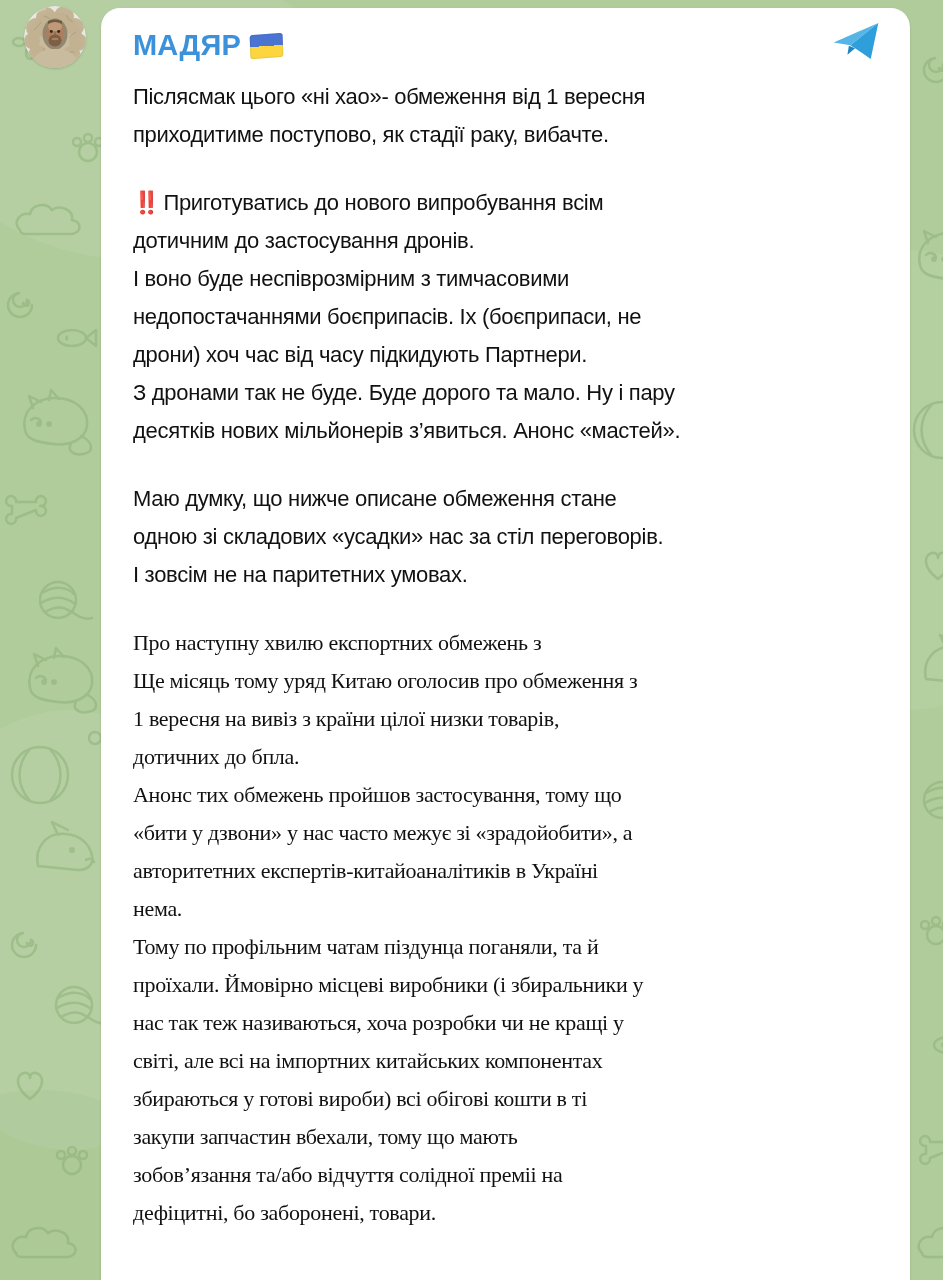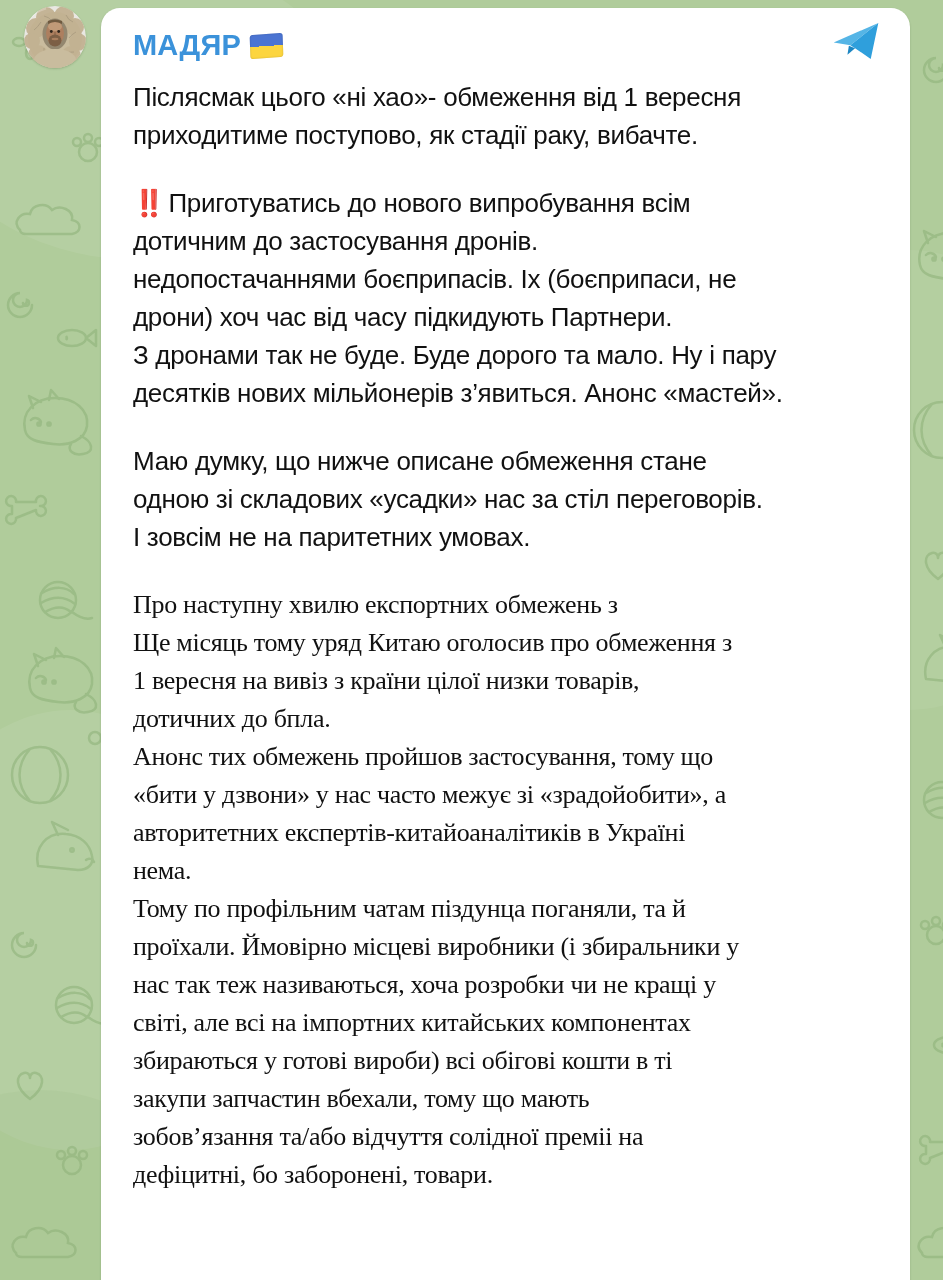--- a/index.html
+++ b/index.html
@@ -36,21 +36,21 @@
     background:linear-gradient(#4b74d2 0 50%, #fcd53f 50% 100%);
     box-shadow:inset 0 0 2px rgba(0,0,0,.2);
     margin-top:2px;
   }
   .plane{
     position:absolute;top:14px;right:30px;width:48px;height:38px;cursor:pointer;
   }
 
   .msg{
     margin-top:16px;
-    font-size:26px;line-height:38px;color:#111111;letter-spacing:-.3px;
+    font-size:22px;line-height:38px;color:#111111;letter-spacing:-.3px;
   }
   .para{margin:0 0 30px 0;}
   .para:last-child{margin-bottom:16px;font-family:Liberation Serif, serif;}
   .line{white-space:nowrap;}
   .bangbang{color:#e0352b;font-weight:700;margin-right:3px;letter-spacing:0;}
 </style>
 </head>
 <body>
 
 <div class="screen">
@@ -193,20 +193,21 @@
     </svg>
 
     <div class="msg">
         <div class="para">
           <div class="line">Післясмак цього «ні хао»- обмеження від 1 вересня</div>
           <div class="line">приходитиме поступово, як стадії раку, вибачте.</div>
         </div>
         <div class="para">
           <div class="line"><span class="bangbang">‼️</span>Приготуватись до нового випробування всім</div>
           <div class="line">дотичним до застосування дронів.</div>
+          <div class="line">І воно буде неспіврозмірним з тимчасовими</div>
           <div class="line">недопостачаннями боєприпасів. Іх (боєприпаси, не</div>
           <div class="line">дрони) хоч час від часу підкидують Партнери.</div>
           <div class="line">З дронами так не буде. Буде дорого та мало. Ну і пару</div>
           <div class="line">десятків нових мільйонерів з’явиться. Анонс «мастей».</div>
         </div>
         <div class="para">
           <div class="line">Маю думку, що нижче описане обмеження стане</div>
           <div class="line">одною зі складових «усадки» нас за стіл переговорів.</div>
           <div class="line">І зовсім не на паритетних умовах.</div>
         </div>

